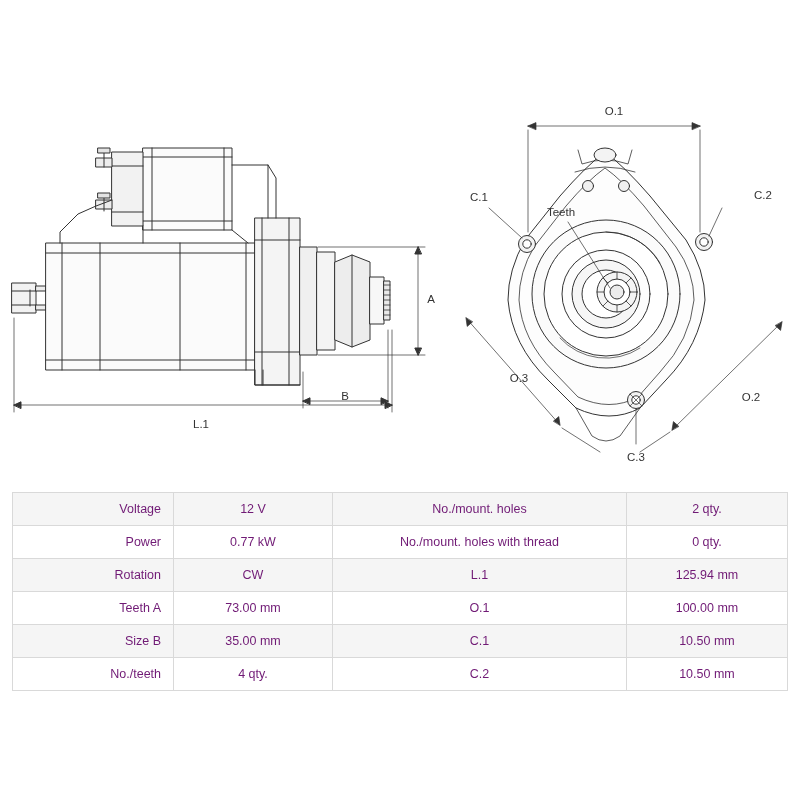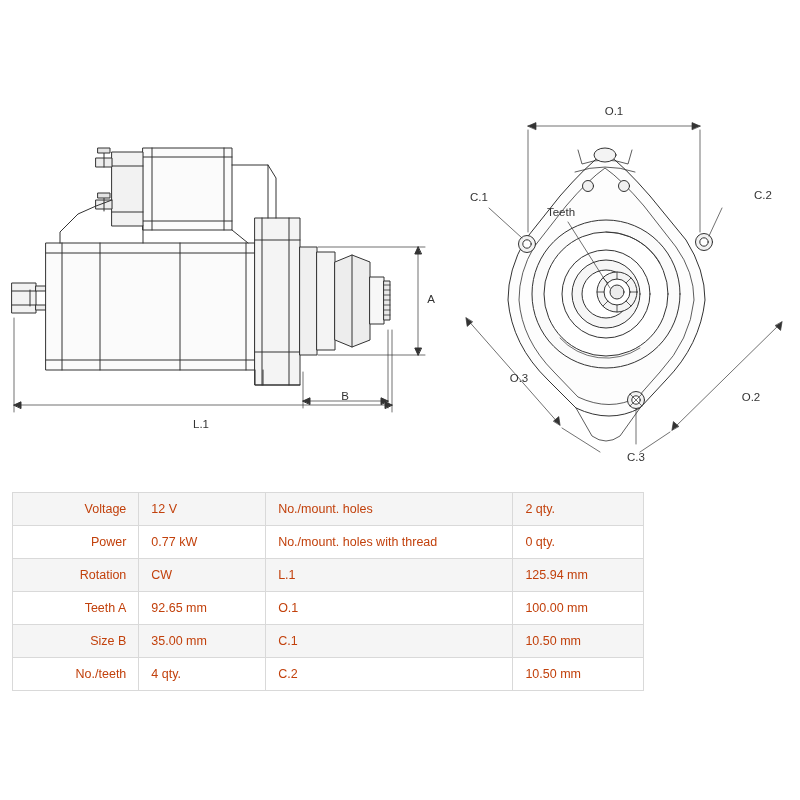--- a/index.html
+++ b/index.html
@@ -33,41 +33,41 @@
   }
   
   .spec-table-wrap {
     position: absolute;
     left: 12px;
     top: 492px;
     width: 776px;
   }
   table.spec {
     border-collapse: collapse;
-    width: 632px;
+    width: 776px;
     font-size: 12.5px;
-    color: #c2410c;
+    color: #701a75;
   }
   table.spec td {
     border: 1px solid #d9d9d9;
     height: 32px;
     padding: 0 12px;
     vertical-align: middle;
     white-space: nowrap;
   }
   table.spec tr:nth-child(odd) td {
     background: #f5f5f5;
   }
   table.spec tr:nth-child(even) td {
     background: #ffffff;
   }
   td.label-l { text-align: right; width: 130px; }
-  td.value-l { text-align: left; width: 128px; }
-  td.label-r { text-align: left; width: 258px; }
-  td.value-r { text-align: left; width: 130px; margin-left: 48px; }
+  td.value-l { text-align: center; width: 128px; }
+  td.label-r { text-align: center; width: 258px; }
+  td.value-r { text-align: center; width: 130px; margin-left: 48px; }
 </style>
 </head>
 <body>
 
 <div id="page">
 
   <div class="drawing">
     <svg width="800" height="480" viewBox="0 0 800 480" xmlns="http://www.w3.org/2000/svg">
       <g fill="none" stroke="#333333" stroke-width="1" stroke-linejoin="round" stroke-linecap="round">
 
@@ -305,21 +305,21 @@
           <td class="value-r">0 qty.</td>
         </tr>
         <tr>
           <td class="label-l">Rotation</td>
           <td class="value-l">CW</td>
           <td class="label-r">L.1</td>
           <td class="value-r">125.94 mm</td>
         </tr>
         <tr>
           <td class="label-l">Teeth A</td>
-          <td class="value-l">92.65 mm</td>
+          <td class="value-l">73.00 mm</td>
           <td class="label-r">O.1</td>
           <td class="value-r">100.00 mm</td>
         </tr>
         <tr>
           <td class="label-l">Size B</td>
           <td class="value-l">35.00 mm</td>
           <td class="label-r">C.1</td>
           <td class="value-r">10.50 mm</td>
         </tr>
         <tr>

